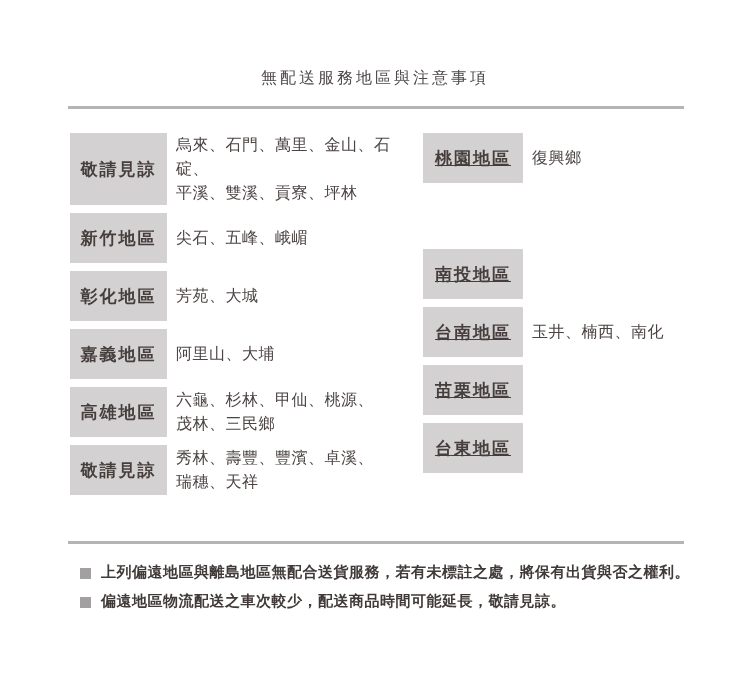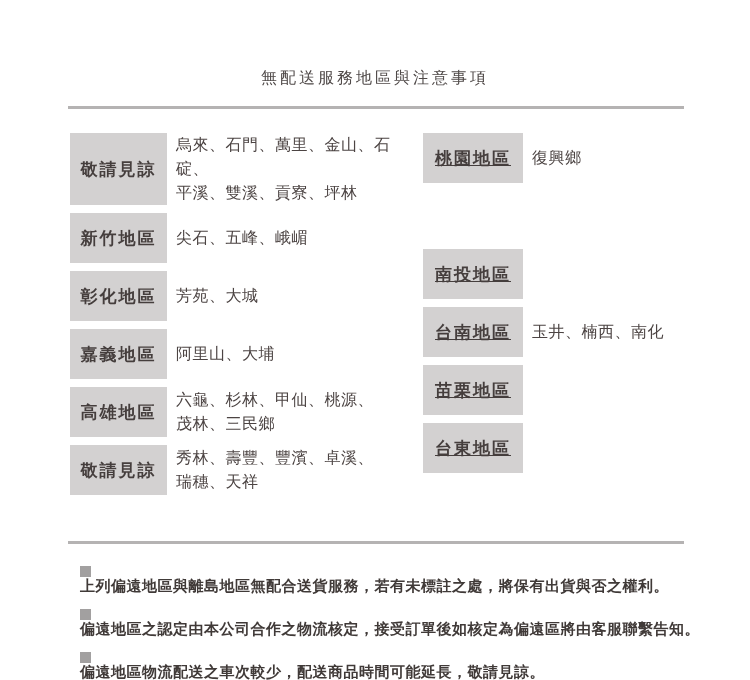--- a/index.html
+++ b/index.html
@@ -77,23 +77,22 @@
   }
 
   .notes {
     position: absolute;
     top: 563px;
     left: 80px;
     width: 640px;
   }
   .note-item {
     display: flex;
-    align-items: flex-start;
+    align-items: center;
     margin-bottom: 12px;
-    flex-direction: column;
   }
   .note-bullet {
     width: 11px;
     height: 11px;
     background: #a2a0a0;
     flex-shrink: 0;
     margin-top: 3px;
     margin-right: 10px;
   }
   .note-text {
@@ -181,21 +180,17 @@
 
   <div class="divider divider-bottom"></div>
 
   <div class="notes">
       <div class="note-item">
         <div class="note-bullet"></div>
         <div class="note-text">上列偏遠地區與離島地區無配合送貨服務，若有未標註之處，將保有出貨與否之權利。</div>
       </div>
       <div class="note-item">
         <div class="note-bullet"></div>
-        <div class="note-text">偏遠地區之認定由本公司合作之物流核定，接受訂單後如核定為偏遠區將由客服聯繫告知。</div>
-      </div>
-      <div class="note-item">
-        <div class="note-bullet"></div>
         <div class="note-text">偏遠地區物流配送之車次較少，配送商品時間可能延長，敬請見諒。</div>
       </div>
     </div>
 
 </div>
 
 </body></html>

